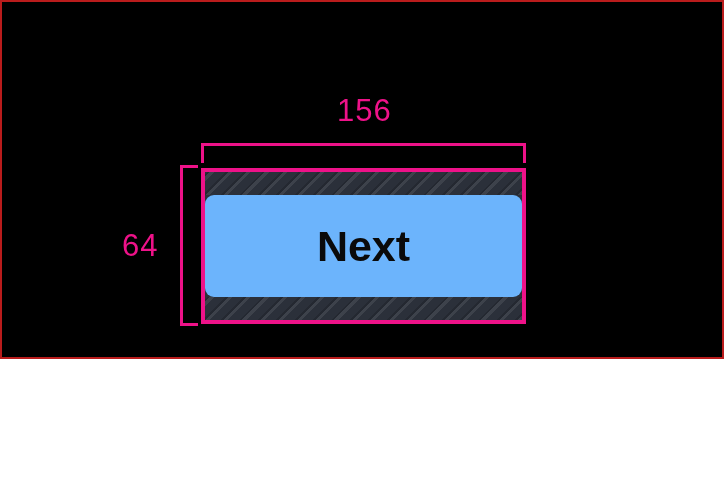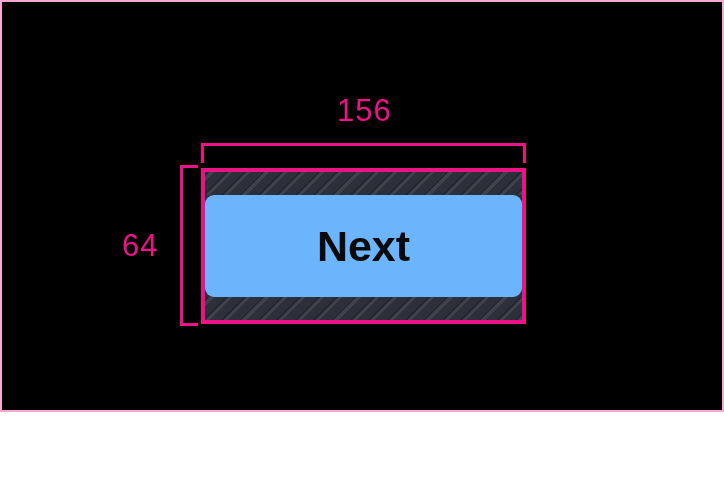--- a/index.html
+++ b/index.html
@@ -3,24 +3,24 @@
 <meta charset="utf-8">
 <style>
   html, body {
     margin: 0;
     padding: 0;
     background: #ffffff;
   }
   #screen {
     position: relative;
     width: 724px;
-    height: 412px;
+    height: 359px;
     background: #000000;
     box-sizing: border-box;
-    border: 2px solid #f9a8d4;
+    border: 2px solid #b91c1c;
     overflow: hidden;
     font-family: "Liberation Sans", sans-serif;
   }
 
   
   .dim-label {
     position: absolute;
     color: #ee1289;
     font-family: "Liberation Sans", sans-serif;
     font-size: 31px;

